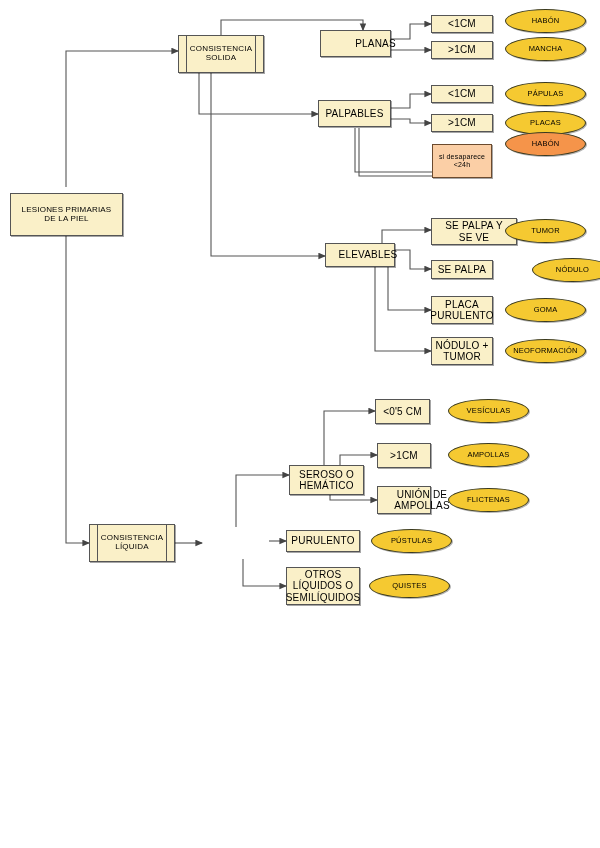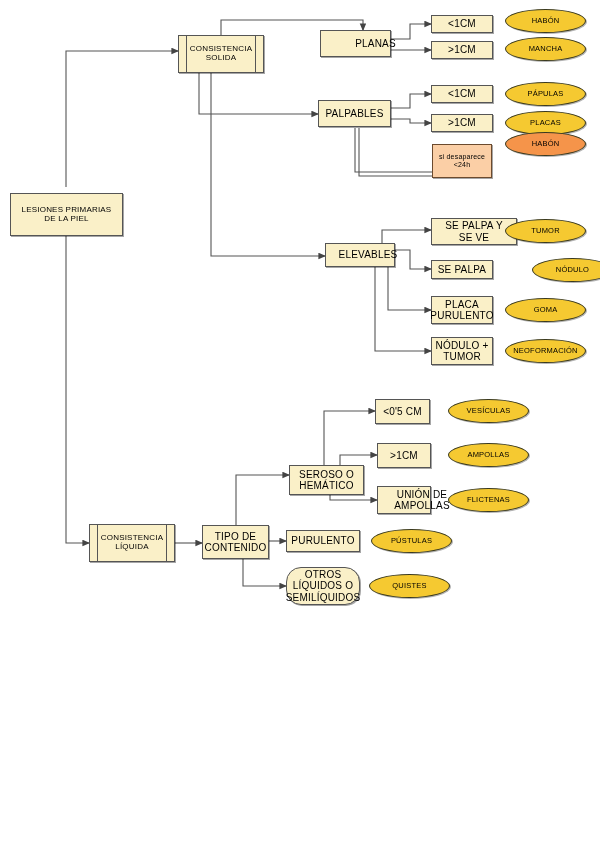--- a/index.html
+++ b/index.html
@@ -202,39 +202,33 @@
       <span class="lbl">PURULENTO</span>
     </span>
   </div>
   <div class="node rect" style="left:431px; top:337px; width:62px; height:28px;">
     <span>
       <span class="lbl">NÓDULO +</span>
       <span class="lbl">TUMOR</span>
     </span>
   </div>
 
-  <div class="node rect" style="left:202px; top:525px; width:67px; height:34px;">
-    <span>
-      <span class="lbl">TIPO DE</span>
-      <span class="lbl">CONTENIDO</span>
-    </span>
-  </div>
 
   <div class="node rect" style="left:289px; top:465px; width:75px; height:30px;">
     <span>
       <span class="lbl">SEROSO O</span>
       <span class="lbl">HEMÁTICO</span>
     </span>
   </div>
 
   <div class="node rect" style="left:286px; top:530px; width:74px; height:22px;">
     <span>PURULENTO</span>
   </div>
 
-  <div class="node rect" style="left:286px; top:567px; width:74px; height:38px;border-radius:15px;">
+  <div class="node rect" style="left:286px; top:567px; width:74px; height:38px;">
     <span>
       <span class="lbl">OTROS</span>
       <span class="lbl">LÍQUIDOS O</span>
       <span class="lbl">SEMILÍQUIDOS</span>
     </span>
   </div>
 
   <div class="node rect" style="left:375px; top:399px; width:55px; height:25px;">
     <span>&lt;0'5 CM</span>
   </div>

